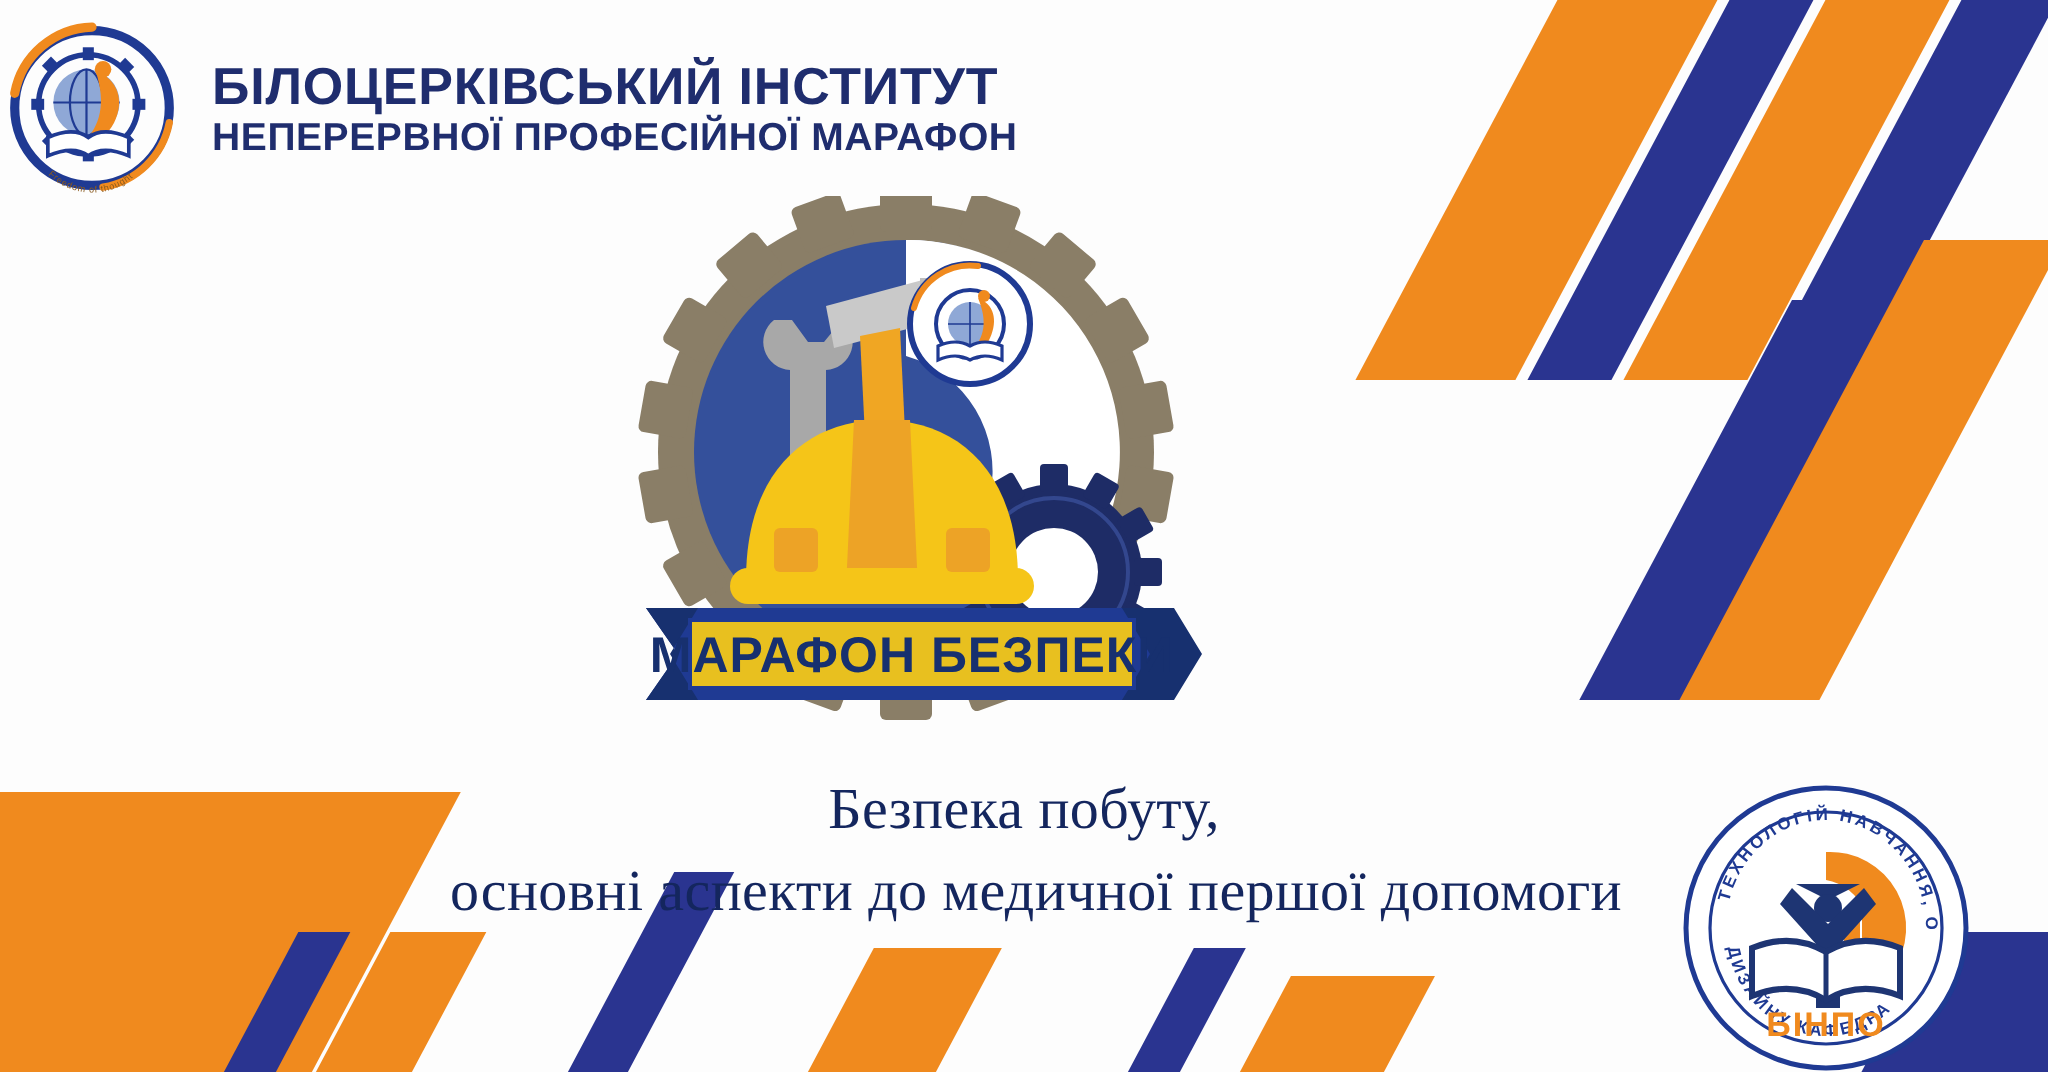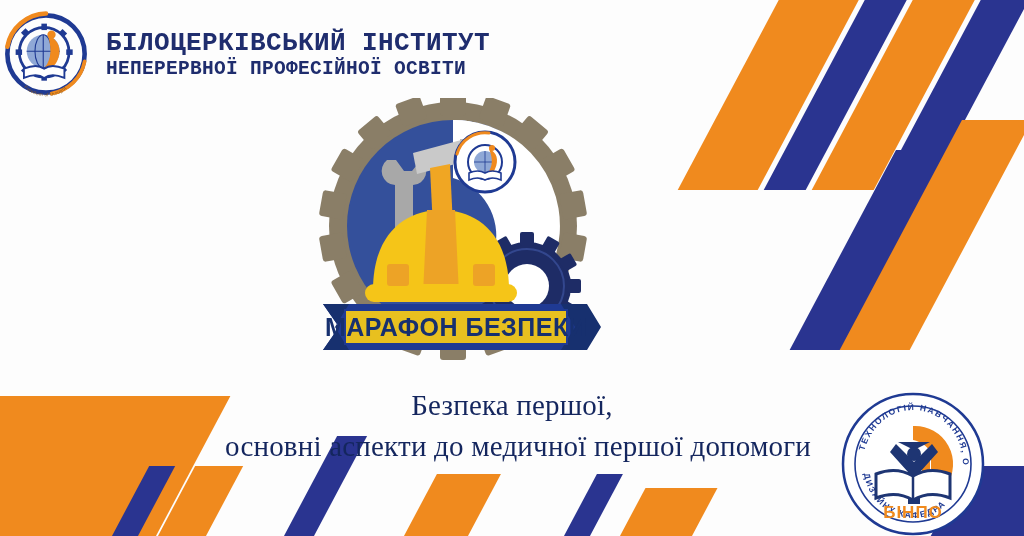--- a/index.html
+++ b/index.html
@@ -65,21 +65,20 @@
   .header-logo {
     width: 92px;
     height: 92px;
     flex: 0 0 auto;
   }
   .header-text {
     display: flex;
     flex-direction: column;
     justify-content: center;
     padding-top: 2px;
-    font-family: Liberation Mono, monospace;
   }
   .header-line1 {
     font-size: 26px;
     font-weight: bold;
     color: #1F2D6E;
     letter-spacing: 0.4px;
     line-height: 1.12;
     white-space: nowrap;
   }
   .header-line2 {
@@ -184,21 +183,21 @@
       <path d="M 26 66 Q 40 60 48 66 Q 56 60 70 66 L 70 76 Q 56 70 48 76 Q 40 70 26 76 Z" fill="#ffffff" stroke="#1F3A93" stroke-width="2"></path>
 
       <path id="hdr-arc" d="M 20 78 A 34 34 0 0 0 80 78" fill="none"></path>
       <text font-size="5" fill="#8A5A1E" letter-spacing="0.4">
         <textPath href="#hdr-arc" startOffset="14%">Freedom of thought</textPath>
       </text>
     </svg>
 
     <div class="header-text">
       <div class="header-line1">БІЛОЦЕРКІВСЬКИЙ ІНСТИТУТ</div>
-      <div class="header-line2">НЕПЕРЕРВНОЇ ПРОФЕСІЙНОЇ  ОСВІТИ</div>
+      <div class="header-line2">НЕПЕРЕРВНОЇ ПРОФЕСІЙНОЇ  МАРАФОН</div>
     </div>
   </div>
 
   <svg class="center-emblem" viewBox="0 0 300 268">
 
     <g fill="#8A7E67">
       <g transform="translate(148,128)">
         <circle r="124" fill="#8A7E67"></circle>
         <g>
           <rect x="-13" y="-134" width="26" height="24" rx="3"></rect>
@@ -281,21 +280,21 @@
     <g>
       <path d="M 18 206 L 280 206 L 280 252 L 18 252 L 34 229 Z" fill="#1F3A93"></path>
       <path d="M 18 206 L 44 206 L 30 229 L 44 252 L 18 252 L 34 229 Z" fill="#17306F"></path>
       <path d="M 256 206 L 282 206 L 296 229 L 282 252 L 256 252 L 270 229 Z" fill="#17306F"></path>
       <rect x="40" y="212" width="222" height="34" fill="#E8C01F" stroke="#1F3A93" stroke-width="2"></rect>
       <text x="151" y="238" text-anchor="middle" font-family="Liberation Sans, sans-serif" font-size="25" font-weight="bold" fill="#17306F" letter-spacing="0.5">МАРАФОН БЕЗПЕКИ</text>
     </g>
   </svg>
 
   <div class="main-title">
-    <span class="l1">Безпека першої,</span>
+    <span class="l1">Безпека побуту,</span>
     <span class="l2">основні аспекти до медичної першої допомоги</span>
   </div>
 
   <svg class="corner-seal" viewBox="0 0 190 144">
     <circle cx="95" cy="72" r="70" fill="#ffffff" stroke="#1F3A93" stroke-width="2.5"></circle>
     <circle cx="95" cy="72" r="58" fill="none" stroke="#1F3A93" stroke-width="1.6"></circle>
 
     <defs>
       <path id="seal-top" d="M 95 18 m -50 54 a 50 54 0 0 1 100 0"></path>
       <path id="seal-bot" d="M 45 72 a 50 54 0 0 0 100 0"></path>

